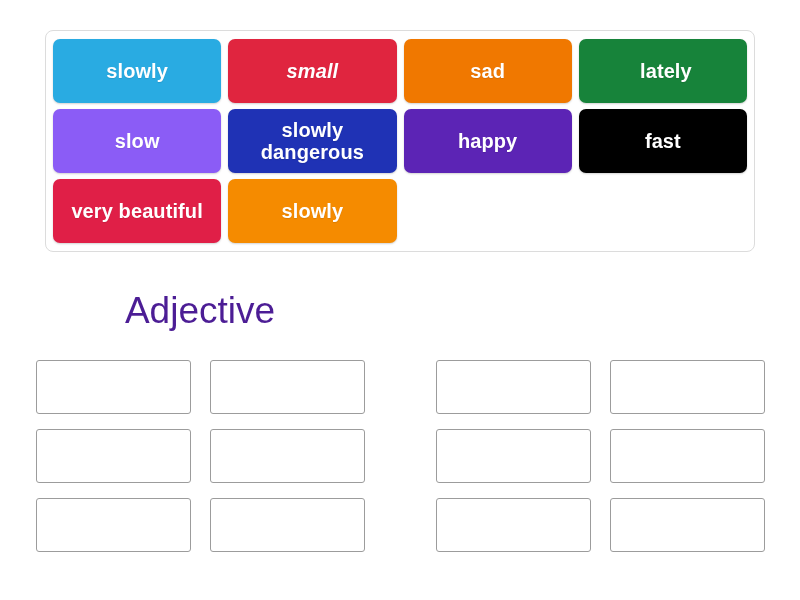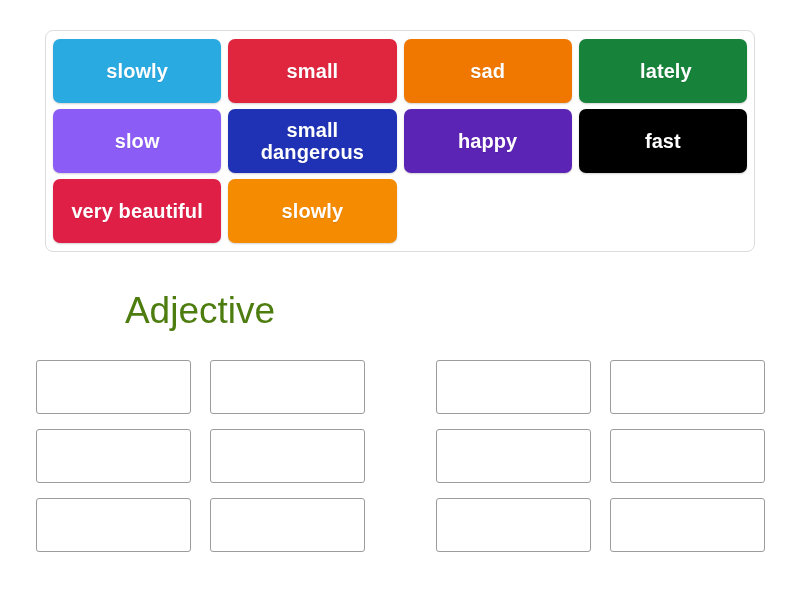--- a/index.html
+++ b/index.html
@@ -70,21 +70,21 @@
     display: flex;
   }
   .heading-col {
     width: 400px;
     text-align: center;
   }
   .heading-col h2 {
     margin: 0;
     font-size: 37px;
     font-weight: normal;
-    color: #4d7c0f;
+    color: #4c1d95;
     line-height: 1;
     font-family: "Liberation Sans", sans-serif;
   }
 
   
   .zones {
     position: absolute;
     left: 0;
     top: 360px;
     width: 800px;
@@ -106,25 +106,25 @@
   }
 </style>
 </head>
 <body>
 
 <div id="stage">
 
   <div class="word-bank">
     <div class="bank-grid">
         <div class="tile" style="background: rgb(41, 171, 226);">slowly</div>
-        <div class="tile" style="background: rgb(224, 37, 63);">small</div>
+        <div class="tile" style="background: rgb(224, 37, 63); font-style: italic;">small</div>
         <div class="tile" style="background: rgb(240, 120, 0);">sad</div>
         <div class="tile" style="background: rgb(23, 131, 58); padding-left: 12px;">lately</div>
         <div class="tile" style="background: #8b5cf6;">slow</div>
-        <div class="tile" style="background: rgb(31, 50, 181);">small dangerous</div>
+        <div class="tile" style="background: rgb(31, 50, 181);">slowly dangerous</div>
         <div class="tile" style="background: rgb(92, 36, 181); text-align: center;">happy</div>
         <div class="tile" style="background: #000000;">fast</div>
         <div class="tile" style="background: rgb(224, 31, 71);">very beautiful</div>
         <div class="tile" style="background: rgb(245, 139, 0);">slowly</div>
       </div>
   </div>
 
   <div class="headings">
     <div class="heading-col">
       <h2>Adjective</h2>

